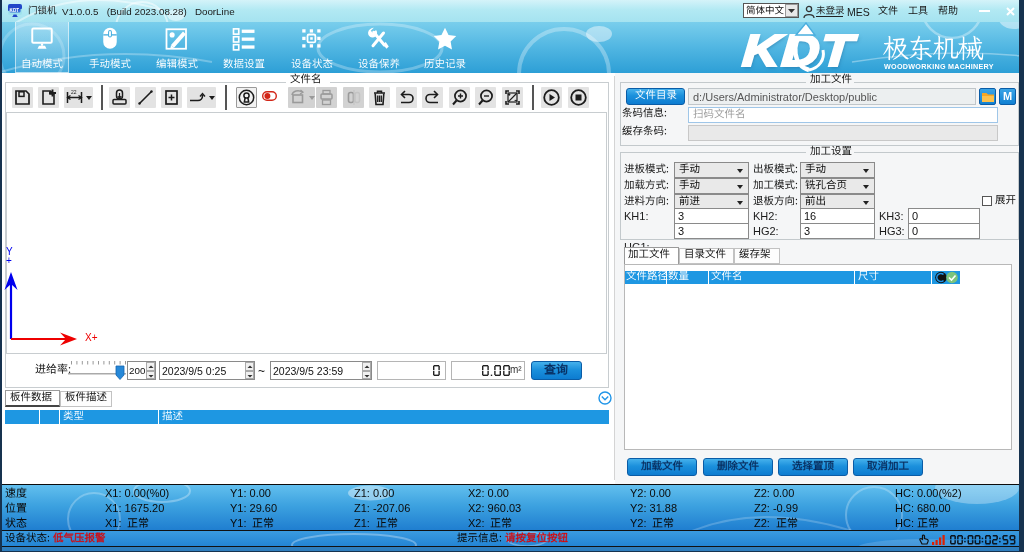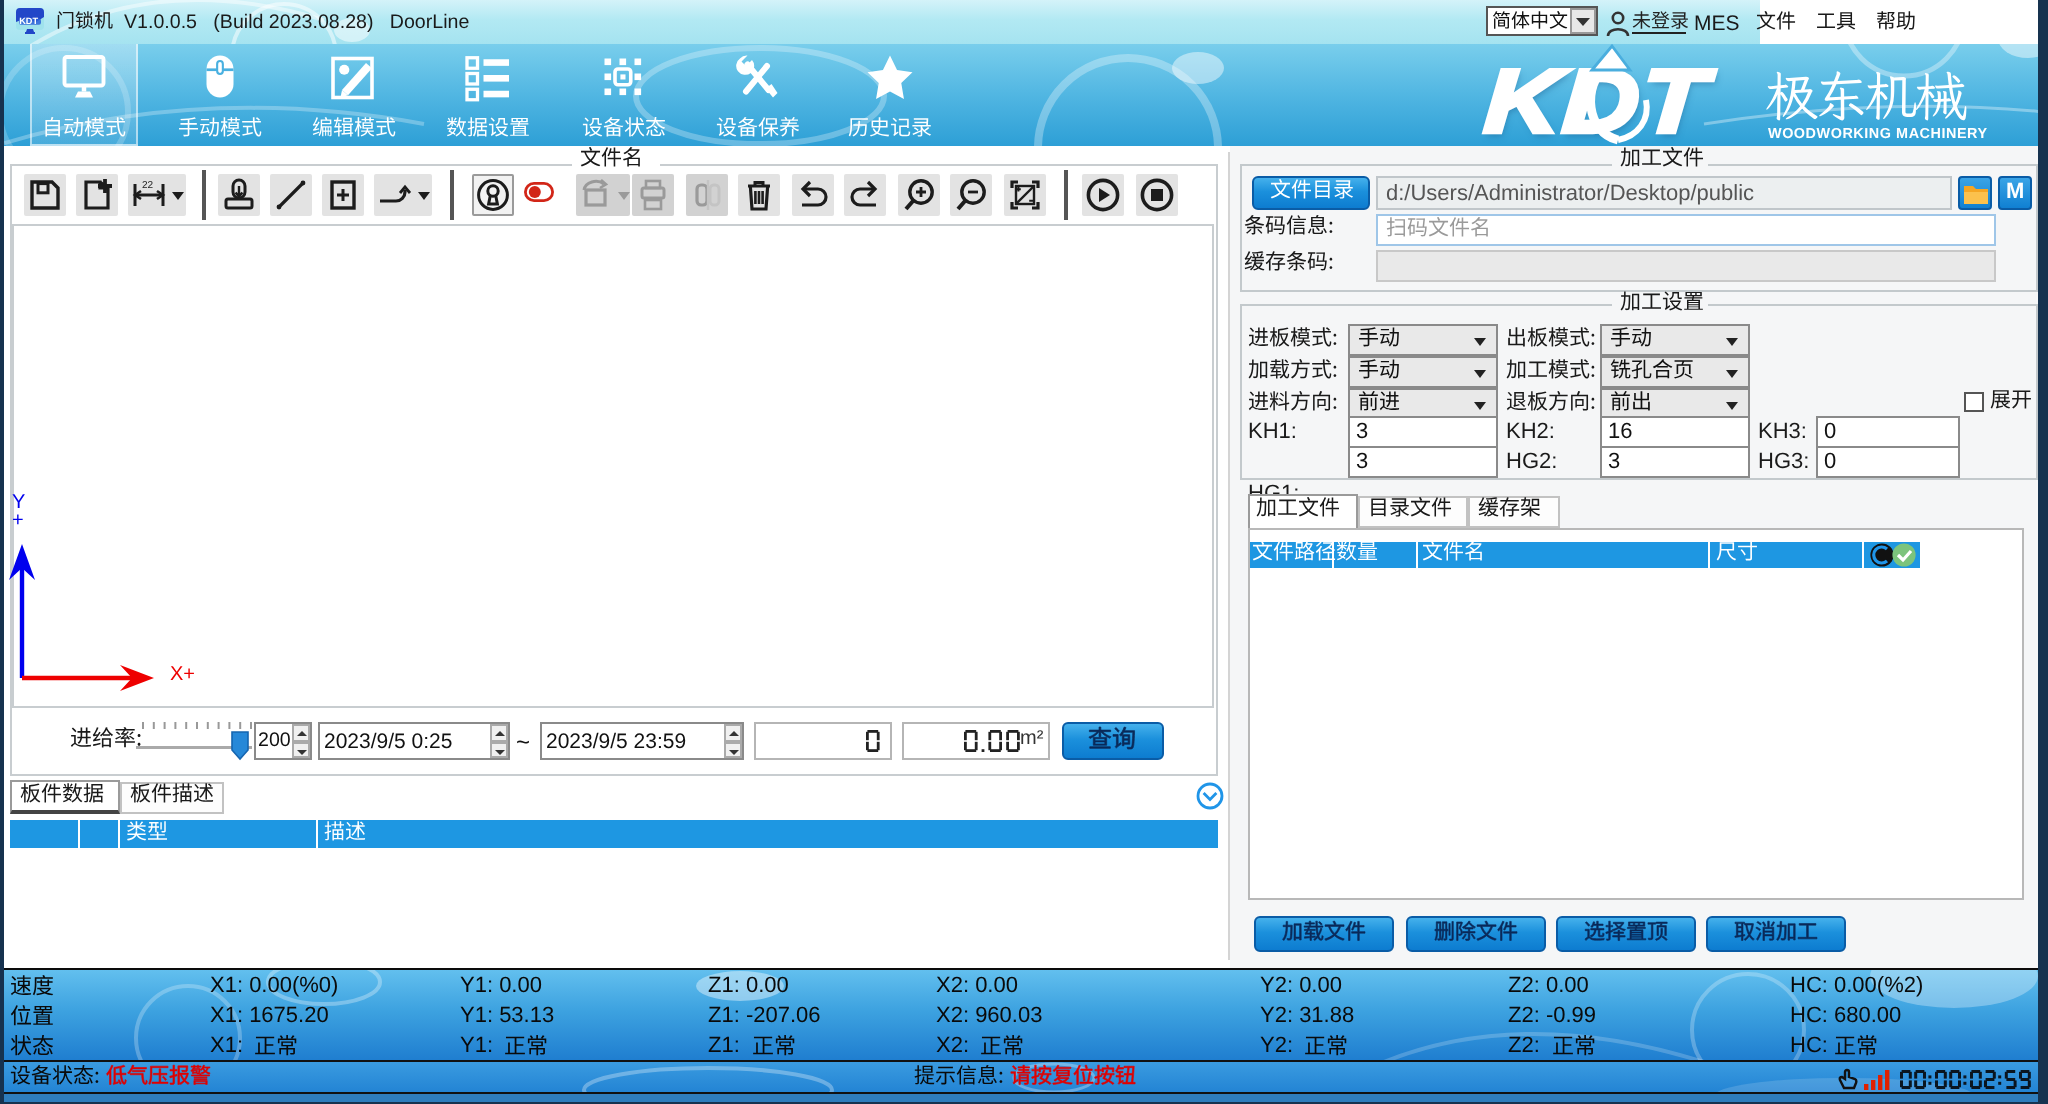--- a/index.html
+++ b/index.html
@@ -1,18 +1,18 @@
 <!DOCTYPE html>
 <html><head><meta charset="utf-8"><style>
 *{margin:0;padding:0;box-sizing:border-box}
 body{font-family:"Liberation Sans",sans-serif;width:1024px;height:552px;overflow:hidden}
 #win{position:relative;width:1024px;height:552px;background:#16324f;overflow:hidden}
 .abs{position:absolute}
 #content{position:absolute;left:2px;top:0;width:1017px;height:551px;background:#fff;overflow:hidden}
-#titlebar{position:absolute;left:0;top:0;width:878px;height:22px;
+#titlebar{position:absolute;left:0;top:0;width:1017px;height:22px;
   background:linear-gradient(180deg,#d4f3f9 0%,#b2e9f3 45%,#a5e3f0 100%)}
 #toolbar{position:absolute;left:0;top:22px;width:1017px;height:51px;
   background:linear-gradient(180deg,#79ceec 0%,#51b6e2 50%,#2d9fd6 100%);overflow:hidden}
 .tbsel{position:absolute;left:13px;top:0px;width:54px;height:51px;
   background:linear-gradient(180deg,rgba(255,255,255,.30),rgba(255,255,255,.12));
   border:1px solid rgba(255,255,255,.55);border-top:none}
 .icbtn{position:absolute;top:87px;width:21px;height:21px;background:#e3e3e3;border-radius:1px}
 .icbtn.dis{background:#d2d2d2}
 .sep2{position:absolute;top:85px;width:2px;height:25px;background:#555}
 .gbox{position:absolute;border:1px solid #c3c9cc;background:transparent}
@@ -715,21 +715,21 @@
 <div class="abs f11" style="left:352px;top:2px;color:#0a0a0a">Z1: 0.00</div>
 <div class="abs f11" style="left:466px;top:2px;color:#0a0a0a">X2: 0.00</div>
 <div class="abs f11" style="left:628px;top:2px;color:#0a0a0a">Y2: 0.00</div>
 <div class="abs f11" style="left:752px;top:2px;color:#0a0a0a">Z2: 0.00</div>
 <div class="abs f11" style="left:893px;top:2px;color:#0a0a0a">HC: 0.00(%2)</div>
 <svg style="position:absolute;left:3px;top:18px;overflow:visible" width="22" height="15" fill="#0a0a0a">
           <use href="#s83" transform="translate(0.0,8.8) scale(0.011000,-0.011000)"></use>
           <use href="#s25" transform="translate(11.0,8.8) scale(0.011000,-0.011000)"></use>
         </svg>
 <div class="abs f11" style="left:103px;top:17px;color:#0a0a0a">X1: 1675.20</div>
-<div class="abs f11" style="left:228px;top:17px;color:#0a0a0a">Y1: 53.13</div>
+<div class="abs f11" style="left:228px;top:17px;color:#0a0a0a">Y1: 29.60</div>
 <div class="abs f11" style="left:352px;top:17px;color:#0a0a0a">Z1: -207.06</div>
 <div class="abs f11" style="left:466px;top:17px;color:#0a0a0a">X2: 960.03</div>
 <div class="abs f11" style="left:628px;top:17px;color:#0a0a0a">Y2: 31.88</div>
 <div class="abs f11" style="left:752px;top:17px;color:#0a0a0a">Z2: -0.99</div>
 <div class="abs f11" style="left:893px;top:17px;color:#0a0a0a">HC: 680.00</div>
 <svg style="position:absolute;left:3px;top:33px;overflow:visible" width="22" height="15" fill="#0a0a0a">
           <use href="#s27" transform="translate(0.0,8.8) scale(0.011000,-0.011000)"></use>
           <use href="#s28" transform="translate(11.0,8.8) scale(0.011000,-0.011000)"></use>
         </svg>
 <div class="abs f11" style="left:103px;top:32px;color:#0a0a0a">X1: </div>

